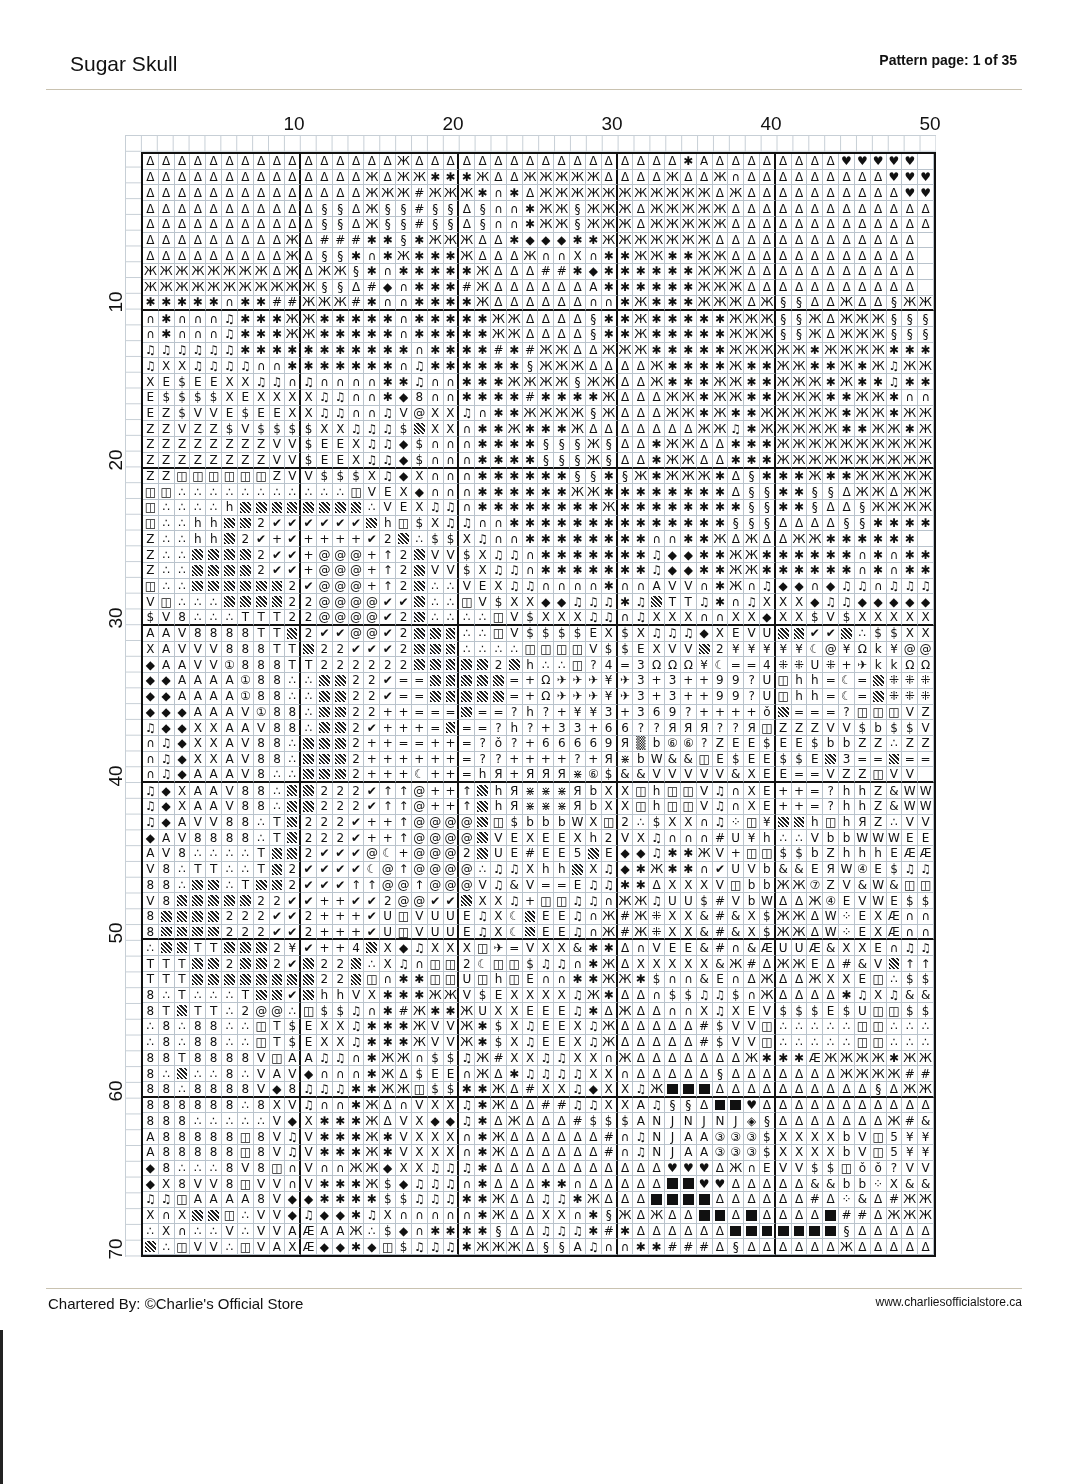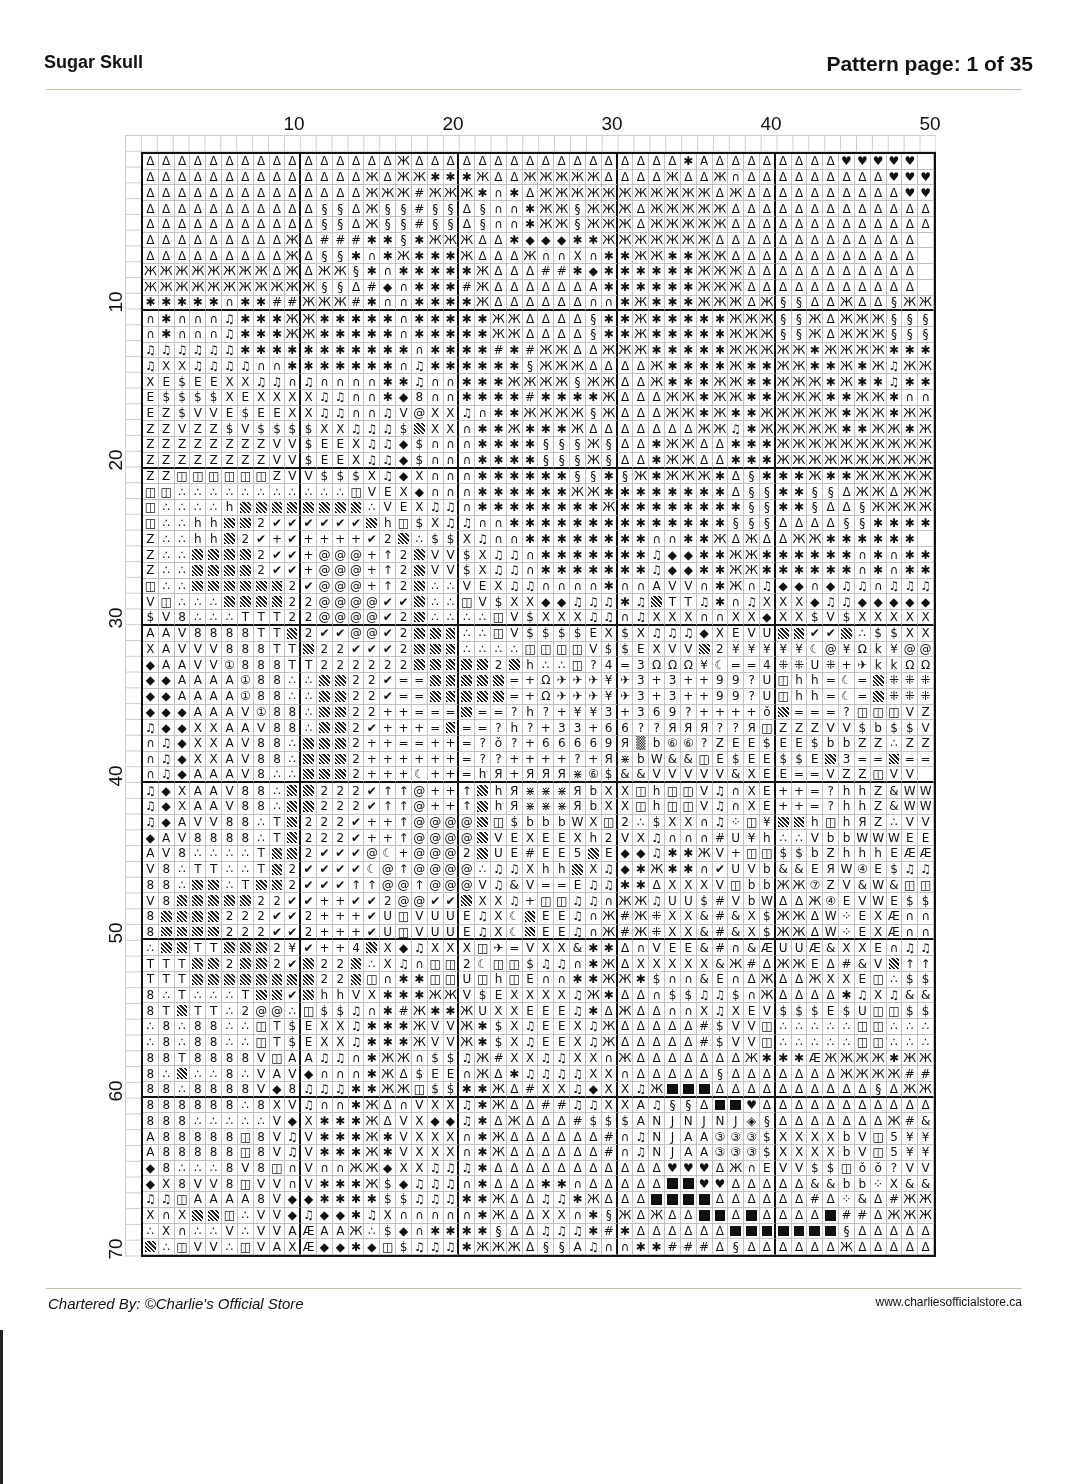--- a/index.html
+++ b/index.html
@@ -1,22 +1,22 @@
 <!DOCTYPE html>
 <html><head>
 <meta charset="utf-8">
 <style>
   html,body{margin:0;padding:0;background:#fff;}
   body{width:1080px;height:1484px;position:relative;overflow:hidden;font-family:"Liberation Sans",sans-serif;color:#111;}
-  .hdr-title{position:absolute;left:44px;top:52px;font-size:18px;font-weight:bold;}
-  .hdr-page{position:absolute;right:47px;top:52px;font-size:21px;font-weight:bold;}
+  .hdr-title{position:absolute;left:70px;top:52px;font-size:21px;font-weight:normal;}
+  .hdr-page{position:absolute;right:63px;top:52px;font-size:14px;font-weight:bold;}
   .rule{position:absolute;left:46px;width:976px;height:1px;background:#c9c2b0;}
   .rule.top{top:89px;}
   .rule.bot{top:1288px;}
-  .ftr-left{position:absolute;left:48px;top:1295px;font-size:15px;font-style:italic;}
+  .ftr-left{position:absolute;left:48px;top:1295px;font-size:15px;}
   .ftr-right{position:absolute;right:58px;top:1295px;font-size:12px;}
   .col-label{position:absolute;top:113px;font-size:19px;transform:translateX(-50%);}
   .row-label{position:absolute;left:101px;font-size:19px;transform:translate(0,-50%) rotate(-90deg);transform-origin:center;width:30px;text-align:center;}
   .outer-grid{position:absolute;left:125px;top:135px;width:811px;height:1122px;
     background-image:linear-gradient(to right,#c7cfd6 1px,transparent 1px),linear-gradient(to bottom,#c7cfd6 1px,transparent 1px);
     background-size:15.9px 15.79px;background-position:0 0;}
   .pattern{position:absolute;left:141px;top:152px;width:795px;height:1105px;border:2px solid #111;box-sizing:border-box;background:#fff;
     display:grid;grid-template-columns:repeat(50,1fr);grid-template-rows:repeat(70,1fr);}
   .cell{border-right:1px solid #b9c3cc;border-bottom:1px solid #b9c3cc;font-size:12px;line-height:14px;text-align:center;overflow:hidden;font-family:"DejaVu Sans",sans-serif;color:#111;display:flex;align-items:center;justify-content:center;}
   .cell.v10{border-right:2px solid #111;}

